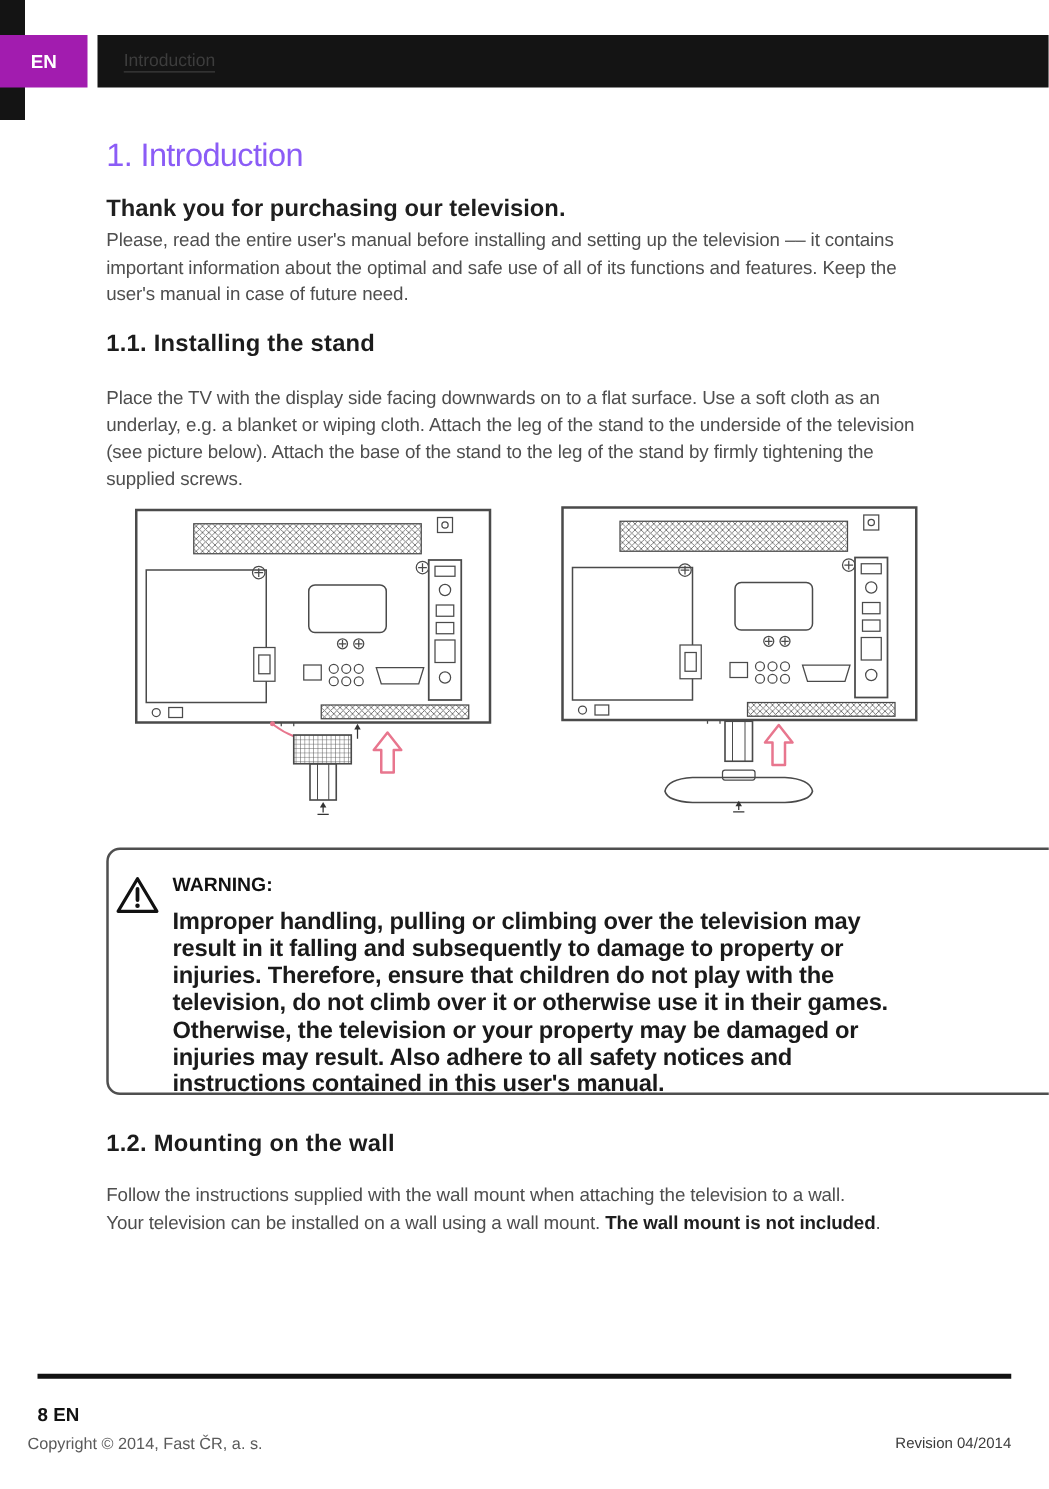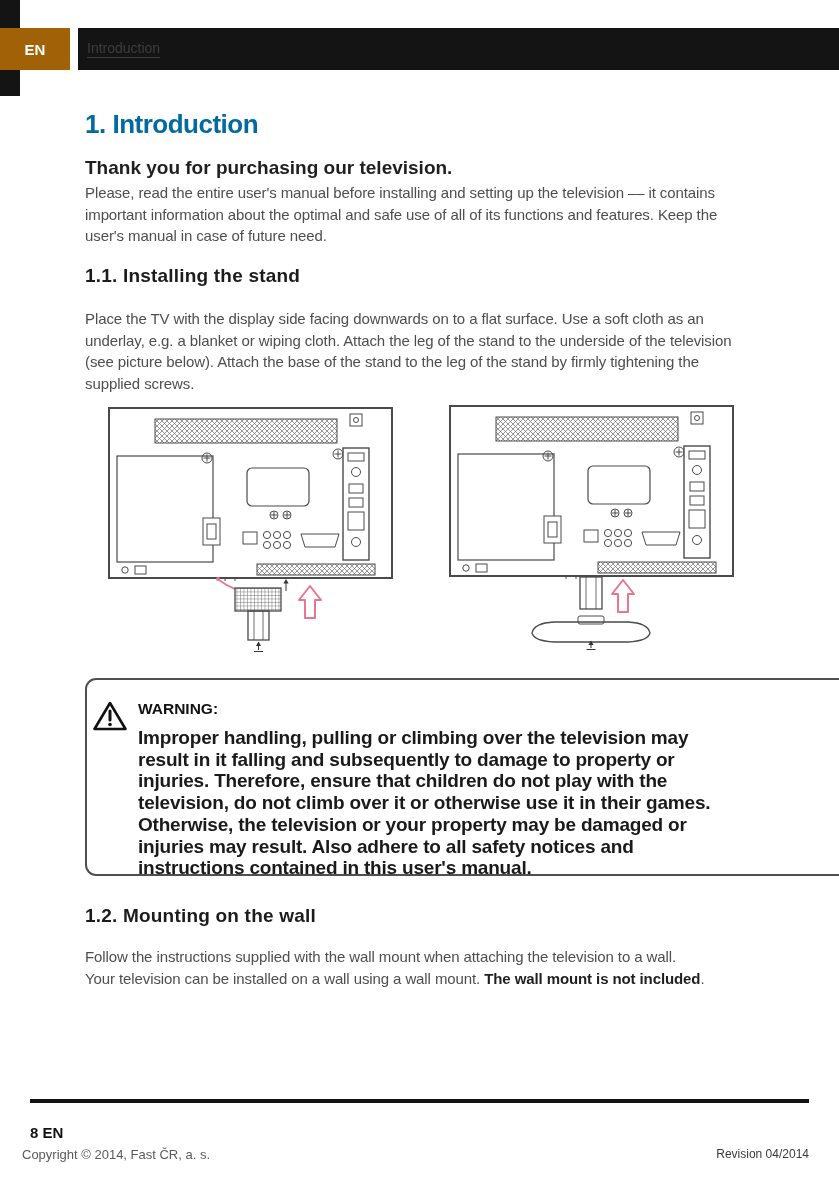--- a/index.html
+++ b/index.html
@@ -2,27 +2,27 @@
 <html><head>
 <meta charset="utf-8">
 <style>
   html,body{margin:0;padding:0;}
   body{
     width:839px;height:1191px;position:relative;background:#ffffff;
     font-family:"Liberation Sans", sans-serif;overflow:hidden;
   }
   
   .corner-strip{position:absolute;left:0;top:0;width:20px;height:96px;background:#141414;}
-  .en-tab{position:absolute;left:0;top:28px;width:70px;height:42px;background:#a16207;
+  .en-tab{position:absolute;left:0;top:28px;width:70px;height:42px;background:#a21caf;
     display:flex;align-items:center;justify-content:center;color:#fff;font-weight:bold;font-size:15px;}
   .header-bar{position:absolute;left:78px;right:0;top:28px;height:42px;background:#141414;
-    display:flex;align-items:center;padding-left:9px;}
+    display:flex;align-items:center;padding-left:21px;}
   .breadcrumb{font-size:14px;color:#3d3d3d;border-bottom:1px solid #3d3d3d;padding-bottom:1px;}
   
-  .h1{position:absolute;left:85px;top:109px;font-size:26px;font-weight:bold;color:#0369a1;letter-spacing:-0.5px;}
+  .h1{position:absolute;left:85px;top:109px;font-size:26px;font-weight:normal;color:#8b5cf6;letter-spacing:-0.5px;}
   .h2{position:absolute;font-size:19px;font-weight:bold;color:#1c1c1c;letter-spacing:0.2px;}
   .body-text{font-size:15px;line-height:21.6px;color:#4e4e4e;letter-spacing:-0.1px;margin:0;}
   .lead{position:absolute;left:85px;top:157px;width:672px;}
   .lead-bold{font-size:19px;font-weight:bold;color:#1f1f1f;margin:0 0 3px 0;}
   .stand-para{position:absolute;left:85px;top:308px;width:672px;}
   
   .diagram{position:absolute;}
   .diagram-left{left:107px;top:406px;}
   .diagram-right{left:448px;top:404px;}
   

